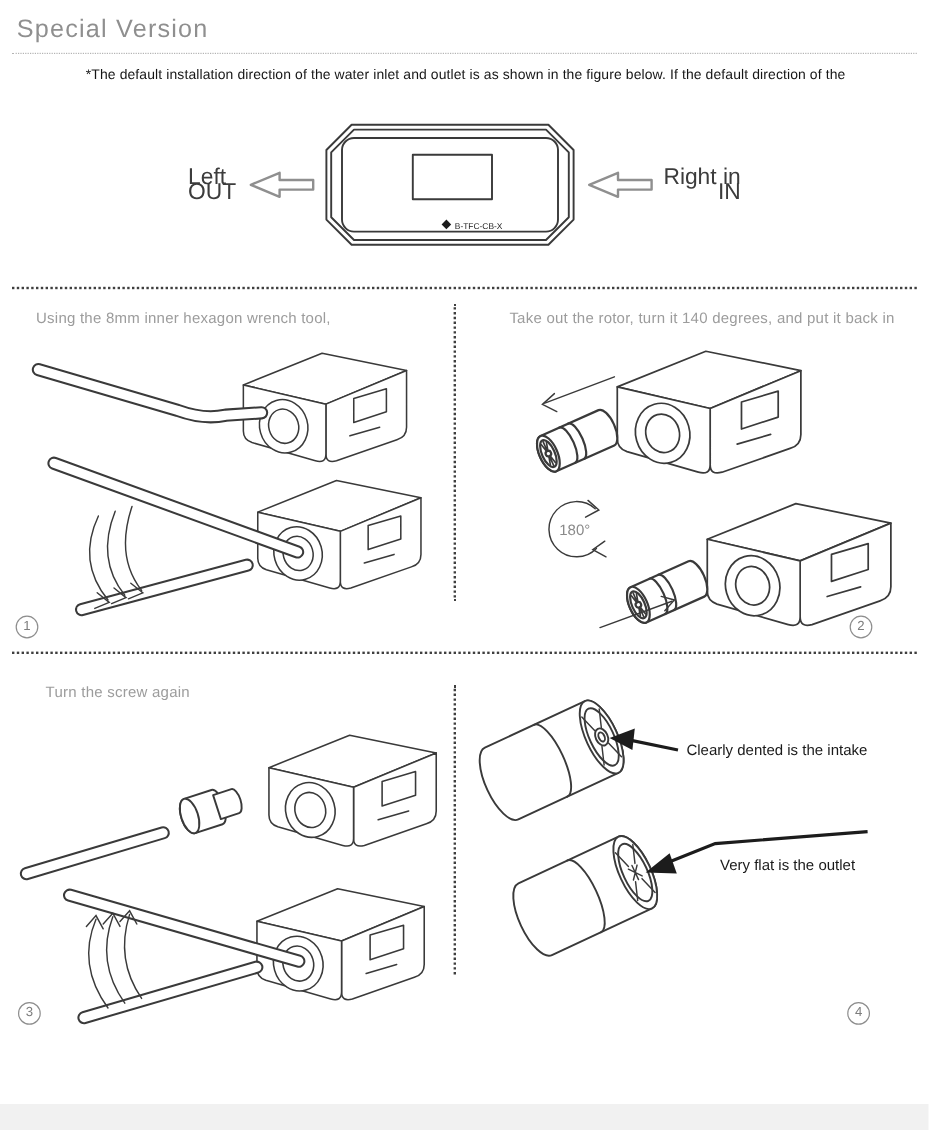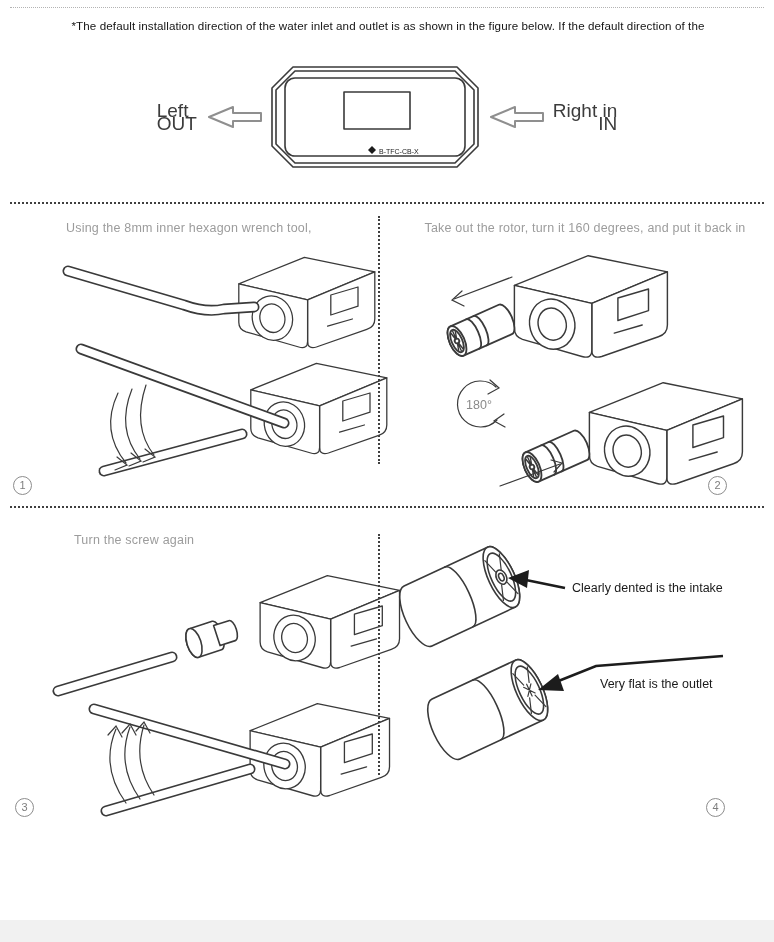--- a/index.html
+++ b/index.html
@@ -21,21 +21,21 @@
 
   
   .hdiv{margin:0 10px;border-top:2.5px dotted #3f3f3f;height:0;}
   .hdiv.first{margin-top:24px;}
 
   
   .row{display:flex;position:relative;}
   .row1{height:302px;}
   .row2{height:325px;}
   .cell{position:relative;box-sizing:border-box;}
-  .cell-l{width:378px;padding-left:36px;}
+  .cell-l{width:378px;}
   .cell-r{width:396px;}
   .cell-r::before{content:"";position:absolute;left:0;top:12px;bottom:42px;border-left:2.5px dotted #3f3f3f;}
   .row2 .cell-r::before{top:26px;bottom:58px;}
 
   .step-text{font-size:12.5px;line-height:17px;color:#9c9c9c;letter-spacing:0.2px;}
   .cell1 .step-text{margin:16px 0 0 30px;}
   .cell2 .step-text{margin:16px 10px 0 28px;text-align:center;}
   .cell3 .step-text{margin:24px 0 16px 38px;}
   .cell4 .step-text{margin:26px 8px 0 8px;text-align:center;font-size:9.6px;line-height:14px;color:#8c8c8c;}
 
@@ -94,20 +94,21 @@
       <path class="ln-n" d="M45,-33 A11,33 0 0 1 45,33" stroke-width="1.2"></path>
       <ellipse class="ln" cx="92" cy="0" rx="13" ry="33"></ellipse>
       <ellipse class="ln-n" cx="92" cy="0" rx="10" ry="26"></ellipse>
       <path class="thin" d="M89,-7 L84,-22 M95,-7 L100,-22 M89,7 L84,22 M95,7 L100,22" stroke-width="1.6"></path>
     </g>
   </defs>
 </svg>
 
 <div class="page">
 
+  <div class="title">Special Version</div>
   <div class="title-rule"></div>
 
   <div class="intro">
     <div>*The default installation direction of the water inlet and outlet is as shown in the figure below. If the default direction of the</div>
   </div>
 
   <div class="figure">
     <div class="fig-label left">
       <div>Left</div>
       <div>OUT</div>
@@ -164,21 +165,21 @@
           <path d="M71,212 L81,220 L69,225"></path>
             <path d="M85,208 L95,216 L83,221"></path>
             <path d="M99,204 L109,212 L97,217"></path>
         </g>
       </svg>
       <div class="stepnum num1">1</div>
     </div>
 
     <div class="cell cell-r cell2">
       <div class="step-text">
-        <div>Take out the rotor, turn it 160 degrees, and put it back in</div>
+        <div>Take out the rotor, turn it 140 degrees, and put it back in</div>
       </div>
       <svg class="drawing" width="362" height="250" viewBox="0 0 362 250">
         <g>
             <use href="#fm" transform="translate(100,5) scale(0.9)"></use>
           </g>
         <g>
             <use href="#rotor" transform="translate(57,102) rotate(-24) scale(1.15)"></use>
           </g>
         <g class="thin">
           <path d="M112,38 L54,60"></path>

